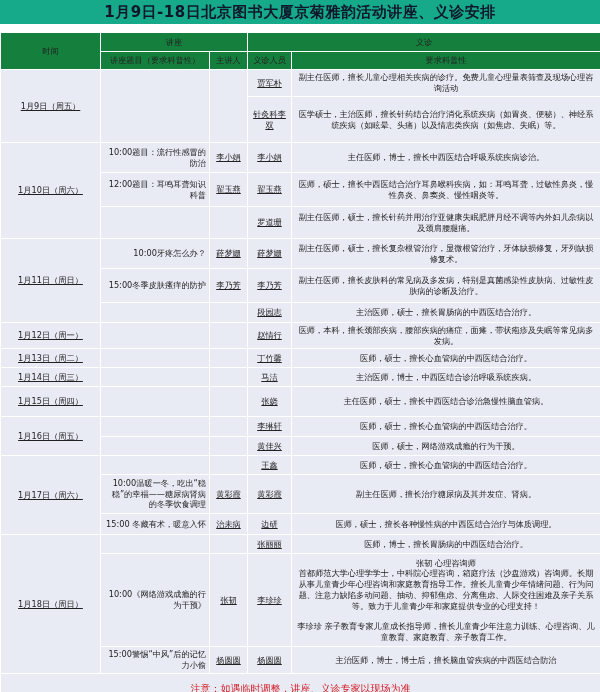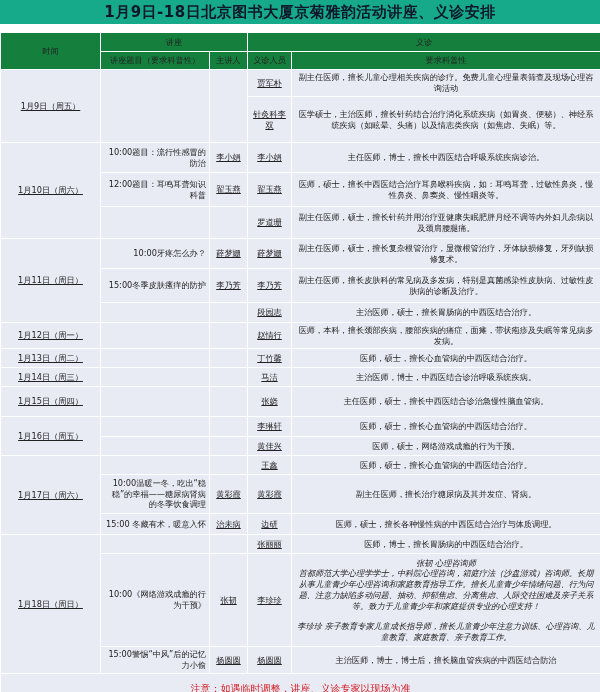--- a/index.html
+++ b/index.html
@@ -19,21 +19,21 @@
     border: 1.5px solid #ffffff; background: #e9ebf4; vertical-align: middle;
     padding: 1px 3px; overflow: hidden;
   }
   table.sched th { background: #15803d; font-weight: normal; text-align: center; color: #222; }
   th.time-h { font-weight: bold; margin-top: 8px; }
   th.group-h { color: #c0141c; }
   td.c { text-align: center; text-decoration: underline; }
   td.l { text-align: right; }
   td.intro { text-align: center; padding-left: 3px; }
   td.note { text-align: center; color: #d41a22; font-size: 10px; }
-  .blk { display: block; font-style: italic; }
+  .blk { display: block; }
   .gap { display: block; height: 9px; }
 </style>
 </head>
 <body>
 
 <div class="sheet">
   <div class="title-bar">1月9日-18日北京图书大厦京菊雅韵活动讲座、义诊安排</div>
 
   <table class="sched">
     <colgroup>

